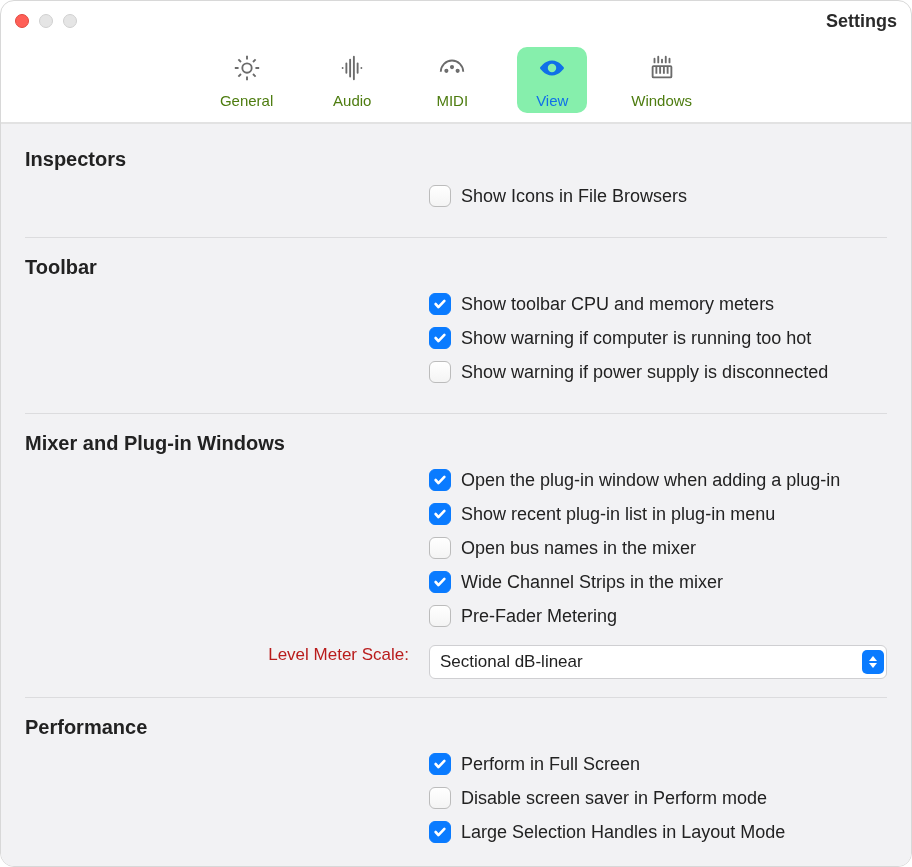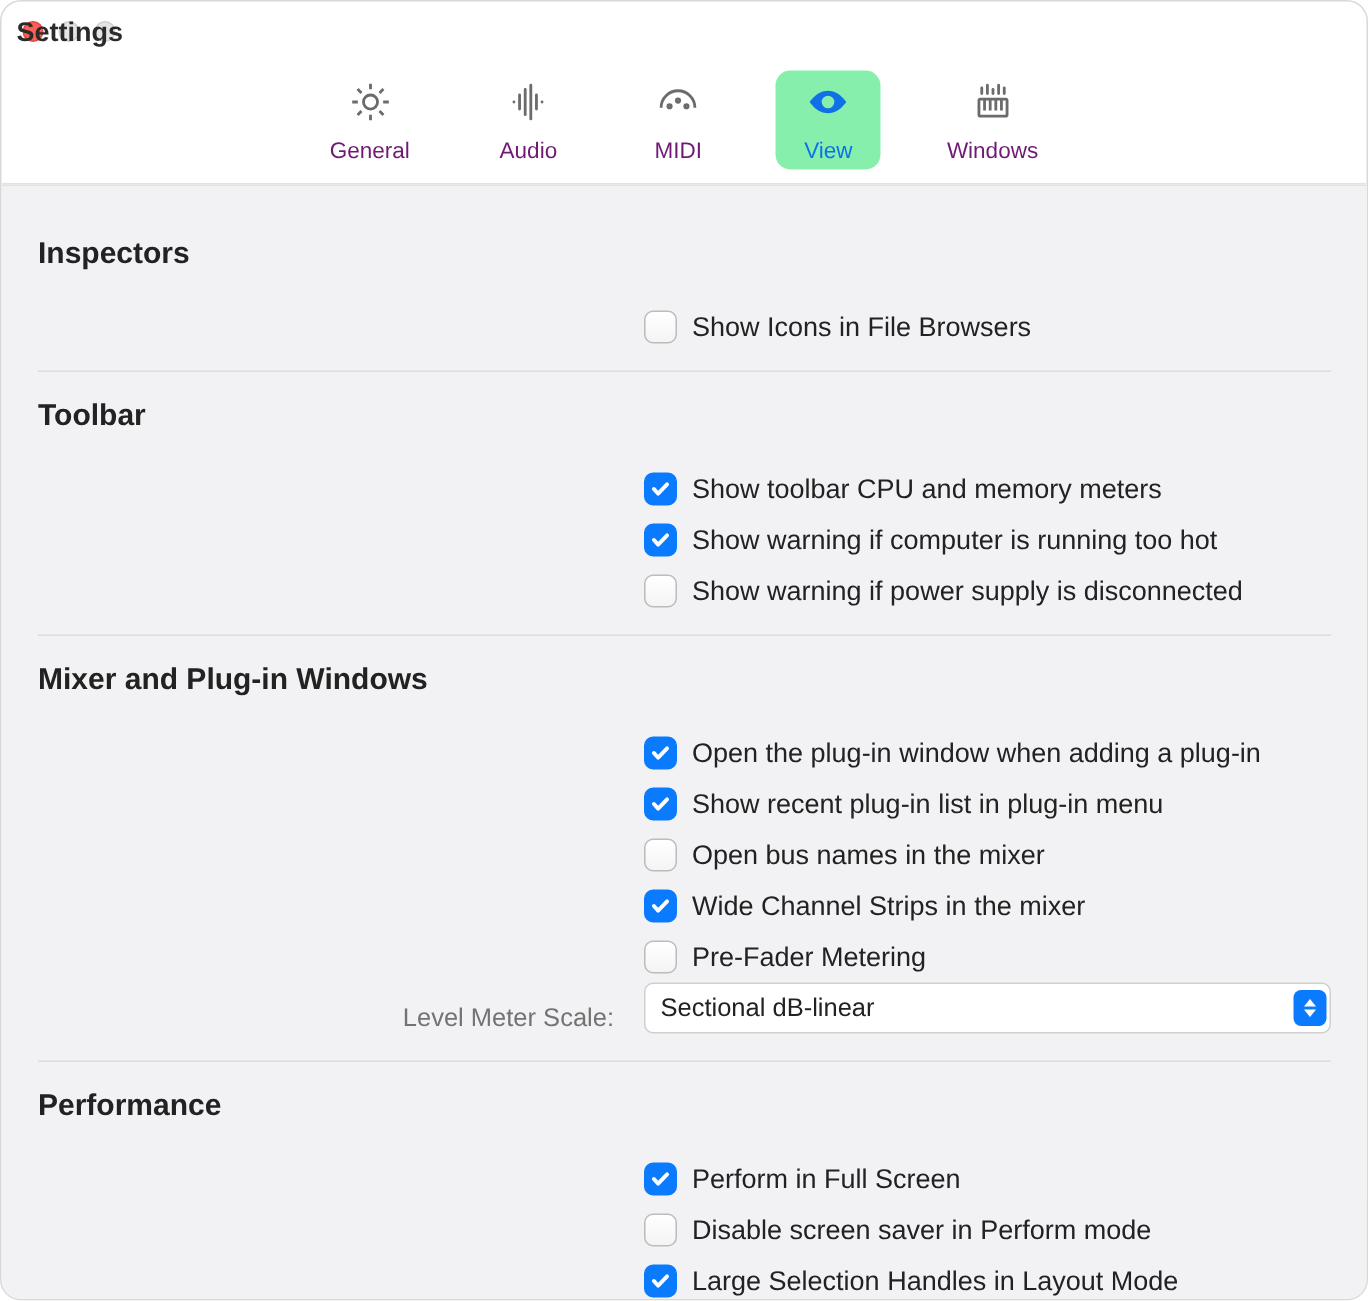--- a/index.html
+++ b/index.html
@@ -23,71 +23,71 @@
     height: 40px;
     display: flex; align-items: center;
     padding: 0 14px;
     border-bottom: 0;
   }
   .traffic { display: flex; gap: 10px; align-items: center; }
   .dot { width: 14px; height: 14px; border-radius: 50%; }
   .dot.red { background: #ff5f57; border: 0.5px solid #e1493f; }
   .dot.gray { background: #e5e5e5; border: 0.5px solid #d0d0d0; }
   .title {
-    flex: 1; text-align: left;
+    flex: 1; text-align: right;
     font-weight: 700; font-size: 18px;
     color: #2a2a2a;
     margin-left: -66px;
   }
   .tabbar {
     display: flex; justify-content: center; gap: 30px;
     padding: 6px 0 10px 0;
     border-bottom: 1px solid #e2e2e2;
     box-shadow: inset 0 -1px 0 #e2e2e2;
   }
   .tab {
     display: flex; flex-direction: column; align-items: center; gap: 4px;
     padding: 6px 14px 4px 14px;
     border-radius: 10px;
     cursor: default;
     min-width: 70px;
   }
-  .tab .label { font-size: 15px; color: #701a75; }
+  .tab .label { font-size: 15px; color: #4d7c0f; }
   .tab svg { width: 30px; height: 30px; }
   .tab .ic { fill: none; stroke: #6b6b6b; stroke-width: 2; }
   .tab.active { background: #86efac; }
   .tab.active .label { color: #1070e8; }
   .tab.active .ic { stroke: #1070e8; }
   .tab.active .ic.fill { fill: #1070e8; stroke: none; }
 
   .content {
     flex: 1;
     background: #f2f2f4;
     overflow: auto;
     padding: 22px 24px 30px 24px;
   }
   .section-title {
     font-weight: 700;
     font-size: 20px;
     color: #222;
     margin: 18px 0 14px 0;
   }
-  .section-title:first-child { margin-top: 12px; }
+  .section-title:first-child { margin-top: 2px; }
   .divider { border: 0; border-top: 1px solid #dcdcde; margin: 18px 0 2px 0; }
 
   .row {
-    display: flex; align-items: flex-end;
+    display: flex; align-items: flex-start;
     gap: 12px;
     min-height: 34px;
   }
   .label-col {
     width: 392px;
     text-align: right;
     padding-right: 8px;
-    color: #737373;
+    color: #b91c1c;
     font-size: 17px;
   }
   .ctrl-col {
     flex: 1;
     display: flex; align-items: center; gap: 10px;
   }
   .check {
     width: 22px; height: 22px;
     border-radius: 6px;
     border: 1px solid #bcbcbc;

